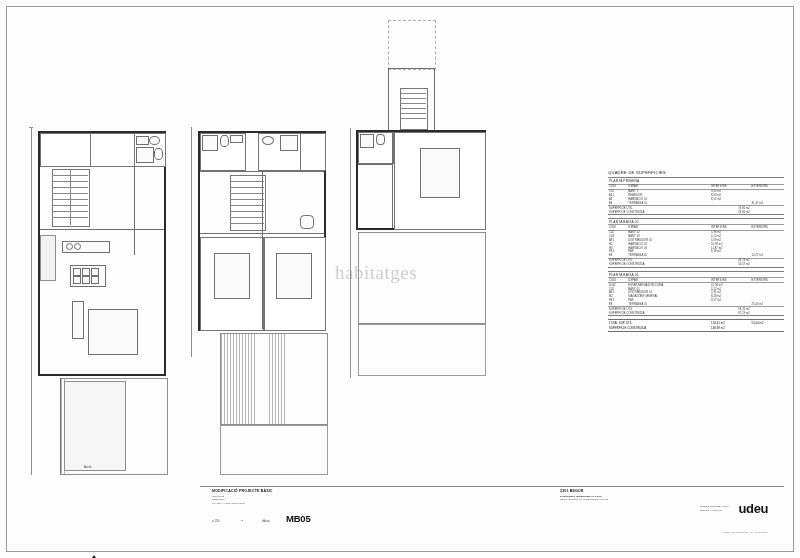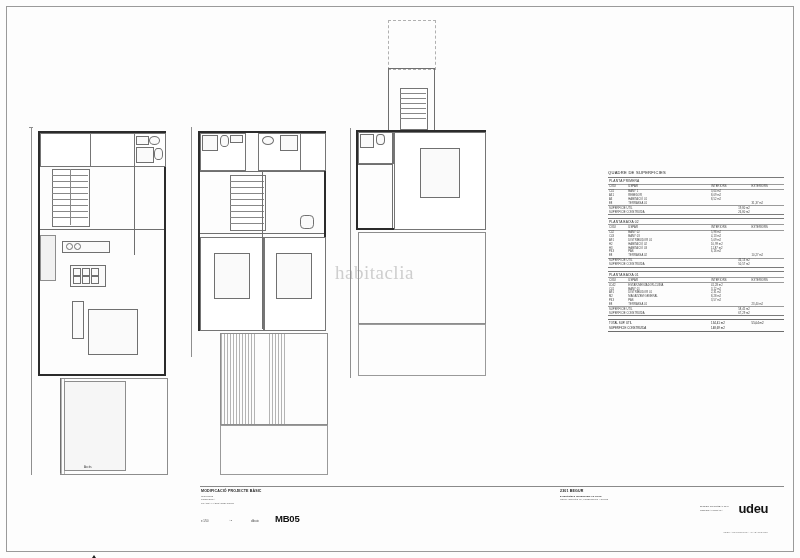--- a/index.html
+++ b/index.html
@@ -178,21 +178,21 @@
     left: 200px;
     top: 486px;
     width: 584px;
     height: 58px;
     border-top: 0.7px solid #8a8a8a;
   }
   .tb-col {
     position: absolute;
     top: 2px;
   }
-  .tb-a { left: 1px; width: 130px; }
+  .tb-a { left: 12px; width: 130px; }
   .tb-c { left: 360px; width: 150px; }
   .tb-h {
     font-size: 3.6px;
     color: #1c1c1c;
     letter-spacing: 0.15px;
     font-weight: bold;
     margin-bottom: 1.5px;
   }
   .tb-s {
     font-size: 2.5px;
@@ -398,21 +398,21 @@
     <div class="furn" style="left:72px; top:128px; width:38px; height:48px;"></div>
     <div class="thinwall" style="left:44px; top:112px; width:0.8px; height:96px;"></div>
     <div class="thinwall" style="left:10px; top:144px; width:34px; height:0.8px;"></div>
 
     <div class="hatch-v" style="left:10px; top:212px; width:126px; height:90px;"></div>
     <div class="hatch-h" style="left:10px; top:304px; width:126px; height:50px; background:transparent;"></div>
 
     <div class="dim-line-v" style="left:2px; top:108px; height:250px;"></div>
   </div>
 
-  <div class="watermark">habitaclia</div>
+  <div class="watermark">habitatges</div>
 
   <div class="table-block">
     <div class="tbl-title">QUADRE DE SUPERFÍCIES</div>
 
     <div class="tbl-group">
       <div class="tbl-group-title">PLANTA PRIMERA</div>
       <table class="surf">
         <thead>
           <tr>
             <th class="col-code">CODI</th>

